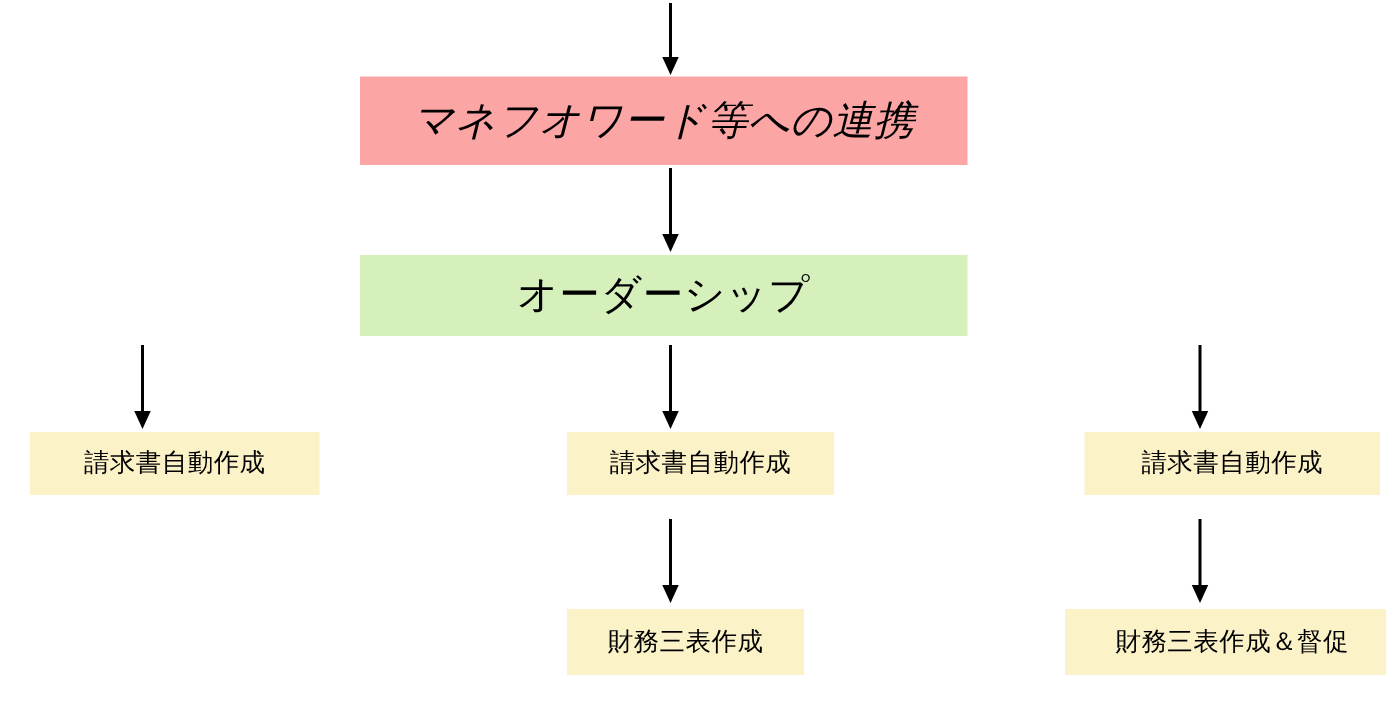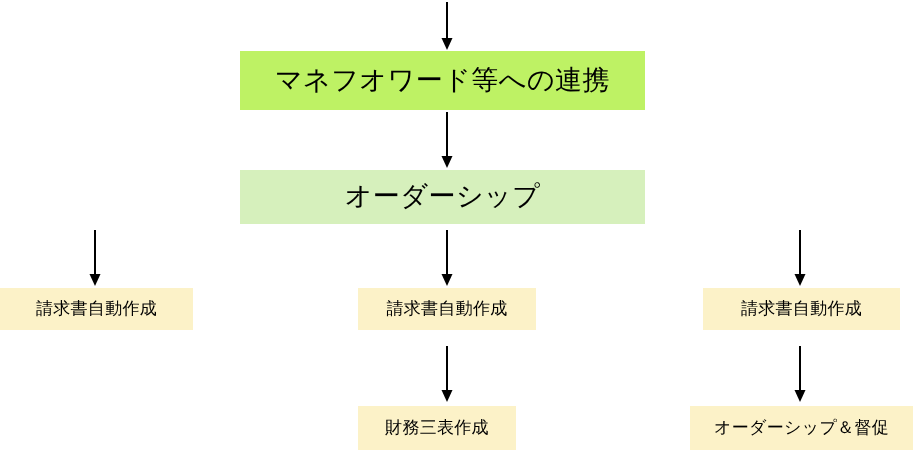--- a/index.html
+++ b/index.html
@@ -23,33 +23,35 @@
     display: flex;
     align-items: center;
     justify-content: center;
     text-align: center;
     color: #000000;
     line-height: 1.1;
     box-sizing: border-box;
     white-space: nowrap;
   }
   .node-pink {
-    background: #bef264;
+    background: #fca5a5;
     font-size: 27px;
     letter-spacing: 0.5px;
+    font-style: italic;
   }
   .node-green {
     background: #D6F0BC;
     font-size: 27px;
     letter-spacing: 0.5px;
   }
   .node-yellow {
     background: #FCF2C8;
     font-size: 17px;
     letter-spacing: 0.3px;
+    margin-left: 20px;
   }
   .connector {
     position: absolute;
   }
   .connector svg {
     display: block;
     overflow: visible;
   }
 </style>
 </head>
@@ -124,16 +126,16 @@
       <line x1="10" y1="0" x2="10" y2="48" stroke="#000000" stroke-width="2"></line>
       <polygon points="10,56 4.5,44 15.5,44" fill="#000000"></polygon>
     </svg>
   </div>
 
   <div class="node node-yellow" style="left:358px; top:406px; width:158px; height:44px;">
     <span>財務三表作成</span>
   </div>
 
   <div class="node node-yellow" style="left:690px; top:406px; width:223px; height:44px;">
-    <span>オーダーシップ＆督促</span>
+    <span>財務三表作成＆督促</span>
   </div>
 
 </div>
 
 </body></html>

